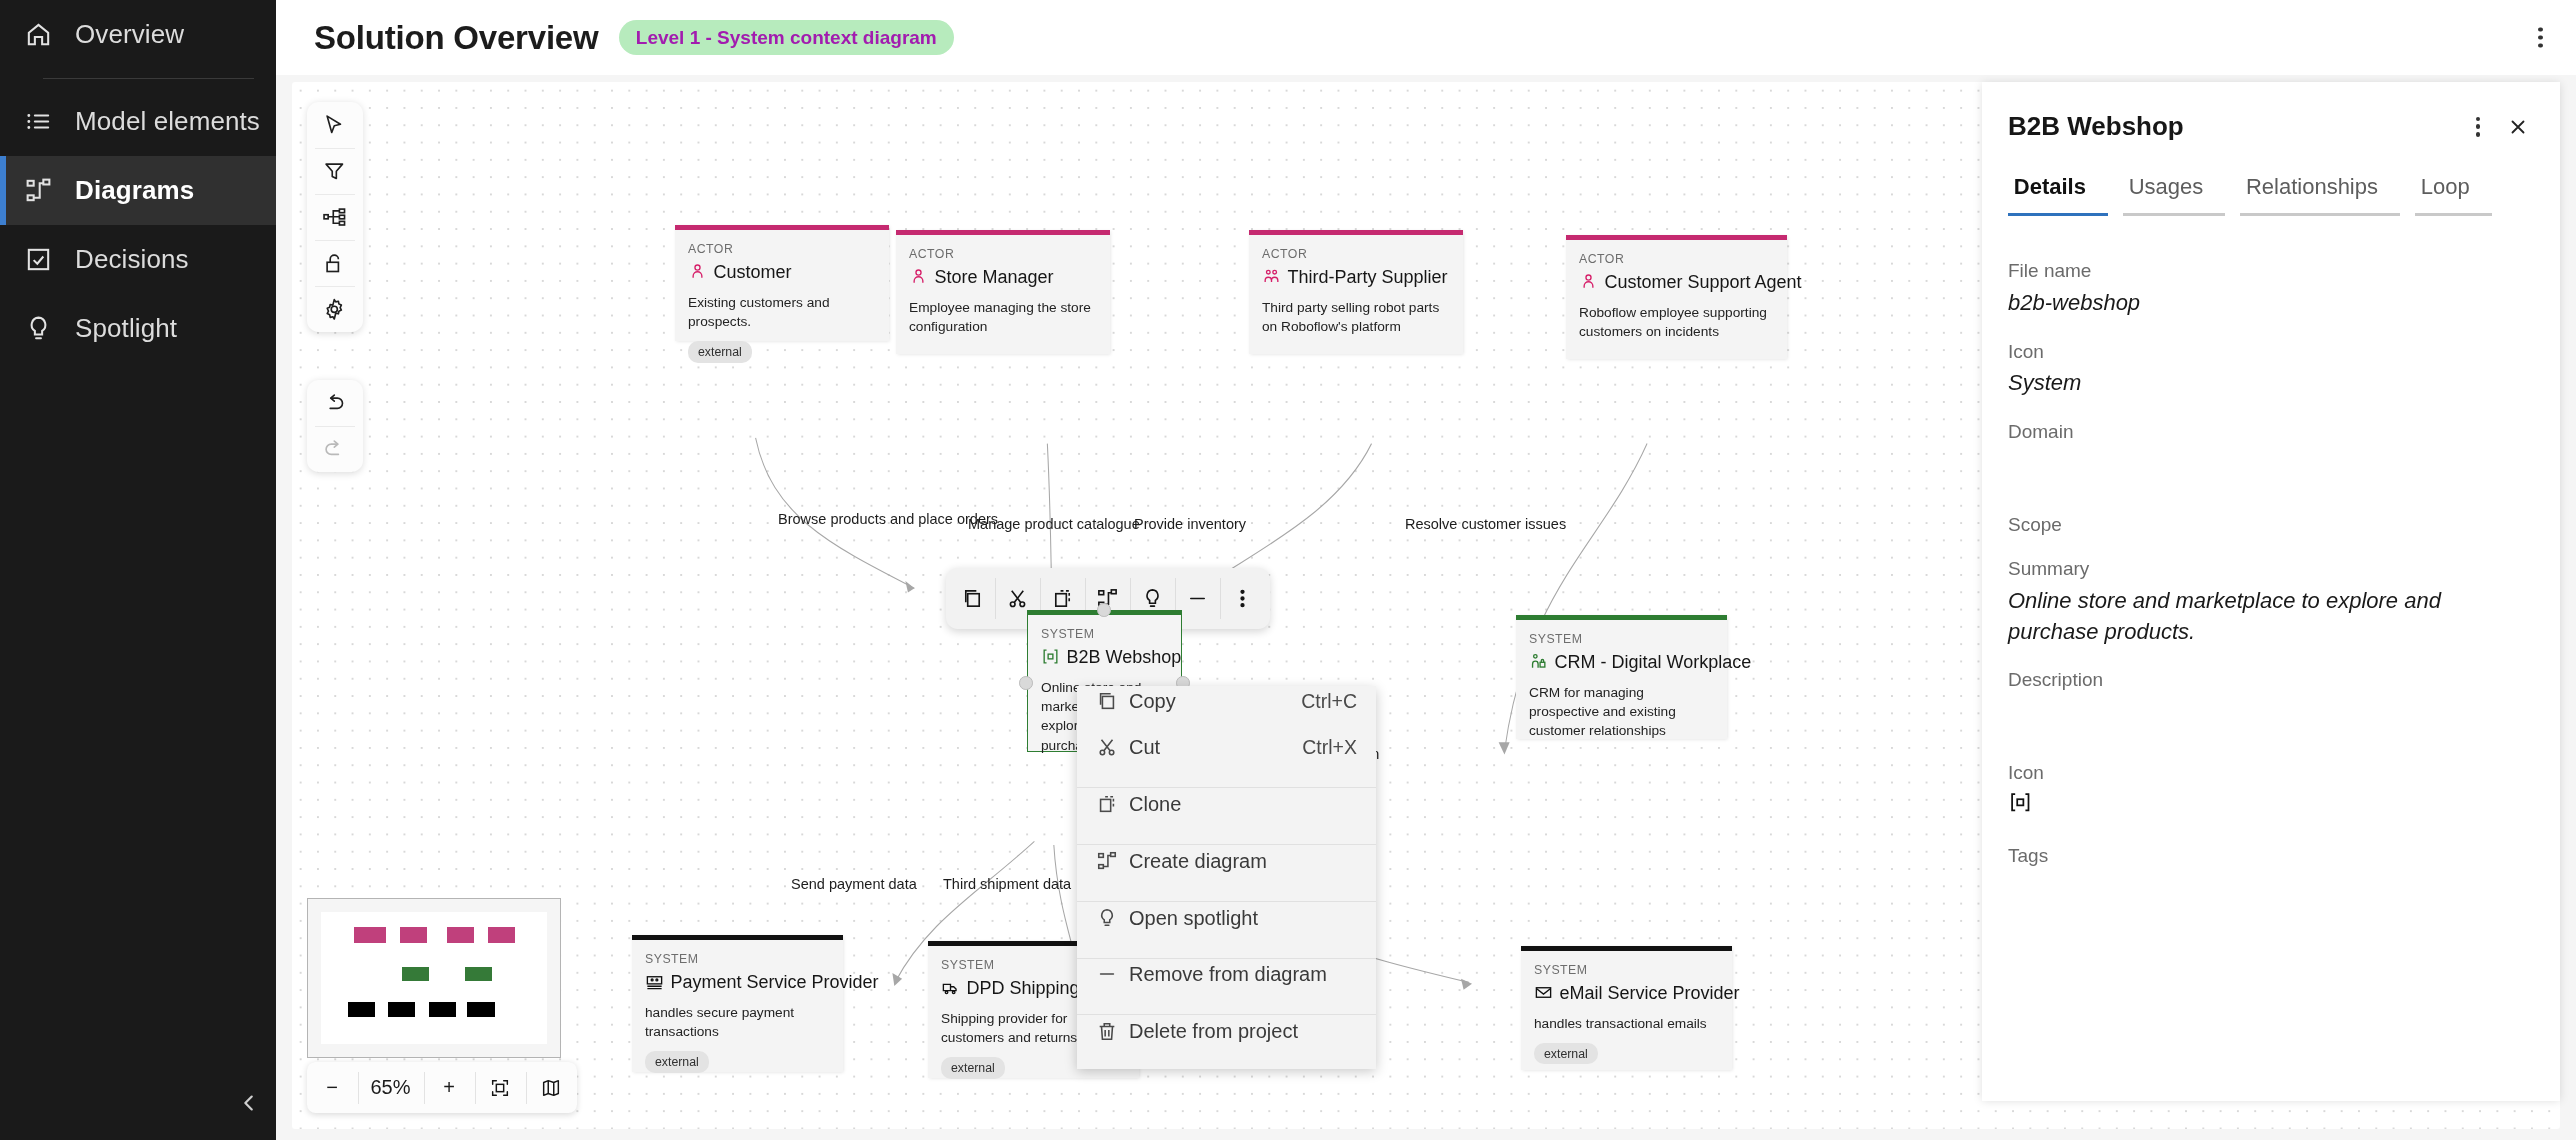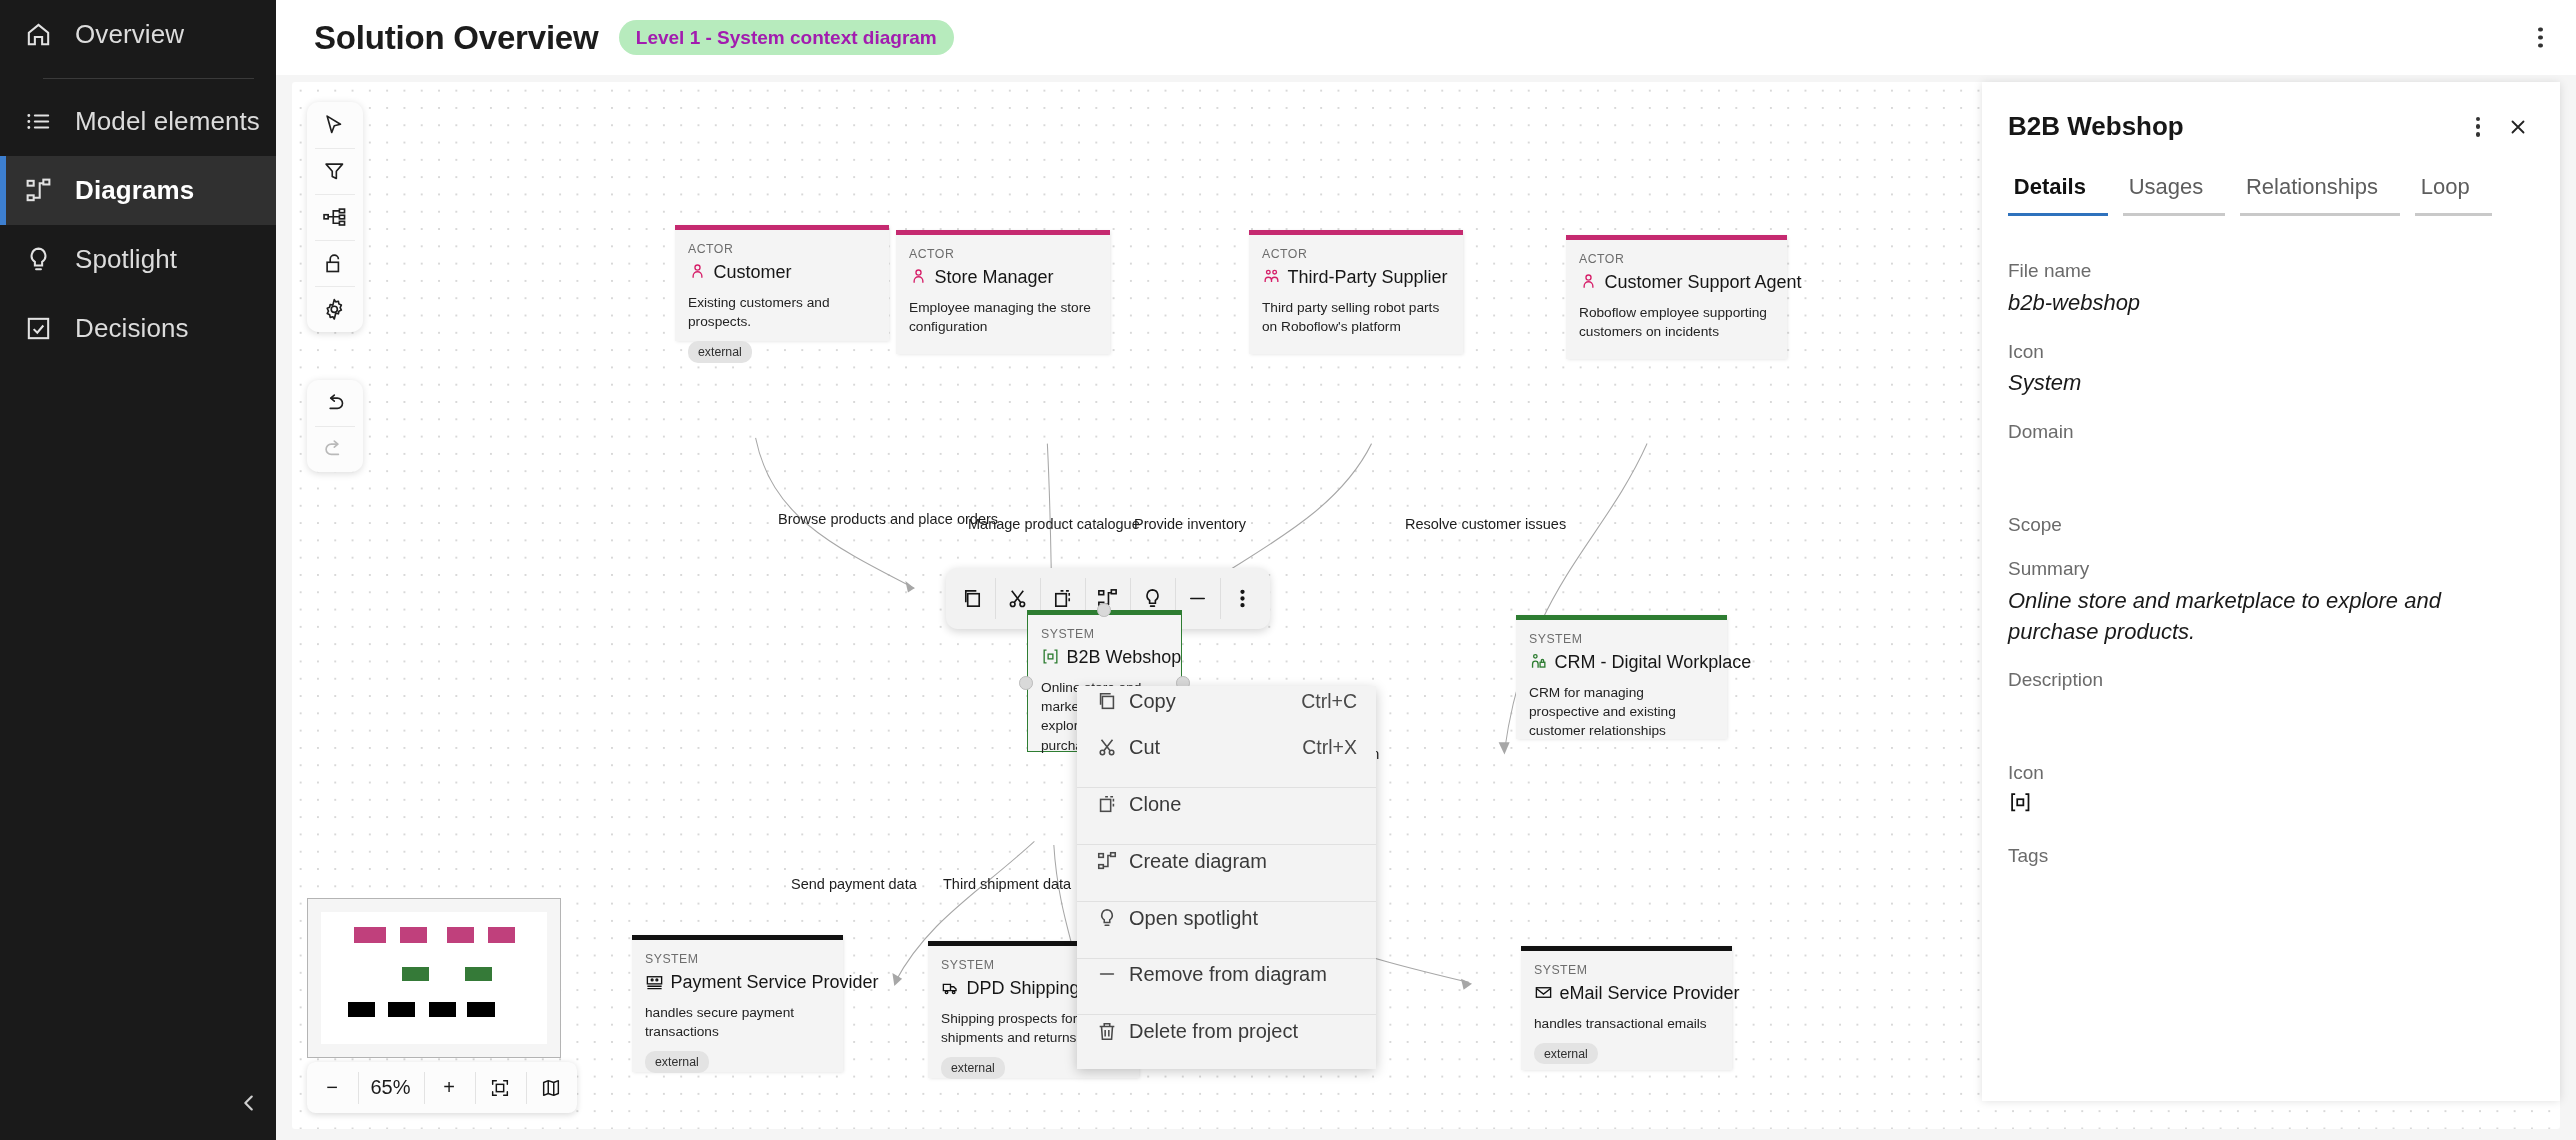--- a/index.html
+++ b/index.html
@@ -235,34 +235,34 @@
             <rect x="16" y="3" width="5" height="4"></rect>
             <rect x="3" y="16" width="5" height="4"></rect>
             <path d="M8 18h5V6h3"></path>
           </svg>
       </span>
       <span class="lbl">Diagrams</span>
     </div>
     <div class="nav-item">
       <span class="nav-icon">
         <svg viewBox="0 0 24 24">
+            <rect x="4" y="4" width="16" height="16"></rect>
+            <path d="M8 12.5l3 3 5-6"></path>
+          </svg>
+      </span>
+      <span class="lbl">Decisions</span>
+    </div>
+    <div class="nav-item">
+      <span class="nav-icon">
+        <svg viewBox="0 0 24 24">
             <path d="M12 3a6 6 0 0 0-3 11v3h6v-3a6 6 0 0 0-3-11z"></path>
             <path d="M10 20h4" stroke-linecap="round"></path>
           </svg>
       </span>
       <span class="lbl">Spotlight</span>
-    </div>
-    <div class="nav-item">
-      <span class="nav-icon">
-        <svg viewBox="0 0 24 24">
-            <rect x="4" y="4" width="16" height="16"></rect>
-            <path d="M8 12.5l3 3 5-6"></path>
-          </svg>
-      </span>
-      <span class="lbl">Decisions</span>
     </div>
     <div class="collapse-btn">
       <svg viewBox="0 0 24 24">
           <path d="M15 5 8 12l7 7" stroke-linecap="round" stroke-linejoin="round"></path>
         </svg>
     </div>
   </nav>
 
   <section class="main">
 
@@ -454,21 +454,21 @@
         <div class="node system" style="left:636px;top:859px;width:211px;height:137px;">
           <div class="kind">SYSTEM</div>
           <div class="title-row">
             <span class="ic"><svg viewBox="0 0 24 24">
                   <path d="M3 8h9v8H3zM12 11h4l3 3v2h-7z"></path>
                   <circle cx="7" cy="18" r="1.6"></circle>
                   <circle cx="16" cy="18" r="1.6"></circle>
                 </svg></span>
             <span class="nm">DPD Shipping</span>
           </div>
-          <div class="desc">Shipping prospects for shipments and returns</div>
+          <div class="desc">Shipping provider for customers and returns</div>
           <span class="tag">external</span>
         </div>
 
         <div class="node system" style="left:1229px;top:864px;width:211px;height:124px;">
           <div class="kind">SYSTEM</div>
           <div class="title-row">
             <span class="ic"><svg viewBox="0 0 24 24">
                   <rect x="3" y="6" width="18" height="12"></rect>
                   <path d="M3 7l9 7 9-7"></path>
                 </svg></span>

